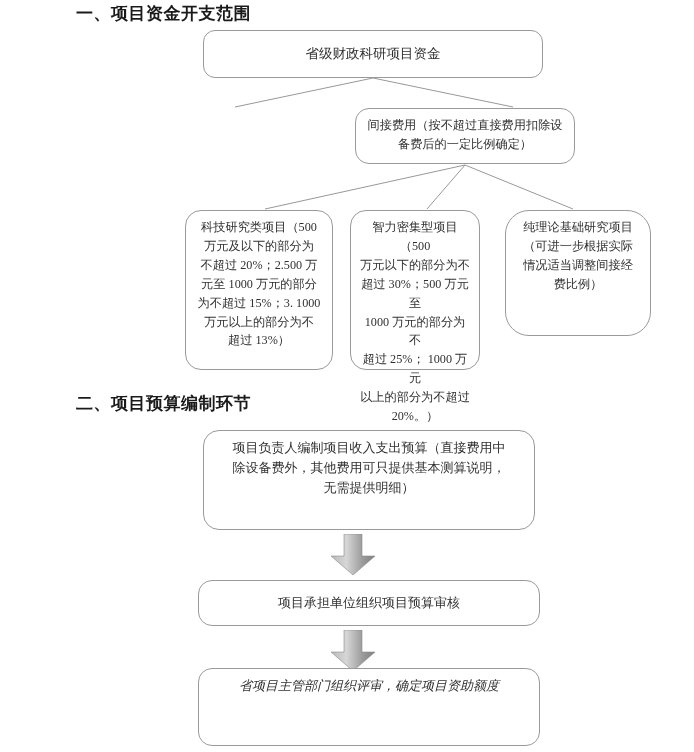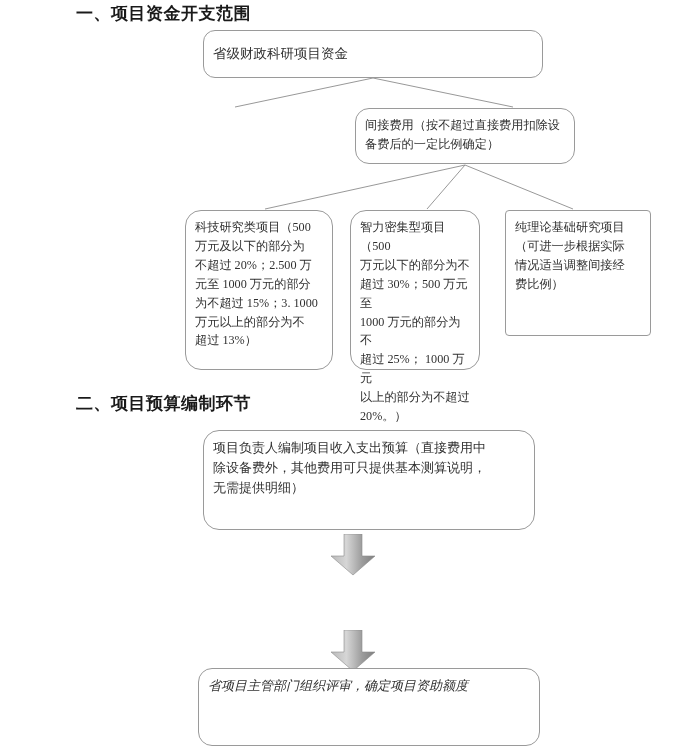--- a/index.html
+++ b/index.html
@@ -49,20 +49,21 @@
   
   .node {
     position: absolute;
     box-sizing: border-box;
     border: 1px solid #9a9a9a;
     border-radius: 14px;
     background: #ffffff;
     display: flex;
     align-items: flex-start;
     justify-content: center;
+    text-align: center;
     padding: 7px 9px 6px 9px;
     line-height: 1.55;
     color: #303030;
   }
   .node.center-v { align-items: center; }
 
   .node-text {
     display: block;
     width: 100%;
     white-space: pre-line;
@@ -88,21 +89,21 @@
     border-radius: 16px;
   }
   #node-intensive {
     left: 350px; top: 210px; width: 130px; height: 160px;
     font-size: 12.2px;
     border-radius: 16px;
   }
   #node-theory {
     left: 505px; top: 210px; width: 146px; height: 126px;
     font-size: 12.2px;
-    border-radius: 4px;
+    border-radius: 24px;
   }
 
   
   #node-step1 {
     left: 203px; top: 430px; width: 332px; height: 100px;
     font-size: 13px;
     border-radius: 16px;
   }
   #node-step2 {
     left: 198px; top: 580px; width: 342px; height: 46px;
@@ -194,20 +195,23 @@
       <linearGradient id="ag1" x1="0" y1="0" x2="1" y2="0">
         <stop offset="0%" stop-color="#b9b9b9"></stop>
         <stop offset="35%" stop-color="#d6d6d6"></stop>
         <stop offset="70%" stop-color="#9d9d9d"></stop>
         <stop offset="100%" stop-color="#7f7f7f"></stop>
       </linearGradient>
     </defs>
     <polygon points="14,0 32,0 32,22 45,22 23,41 1,22 14,22" fill="url(#ag1)" stroke="#8a8a8a" stroke-width="0.6"></polygon>
   </svg>
 
+  <div class="node center-v" id="node-step2">
+    <span class="node-text">项目承担单位组织项目预算审核</span>
+  </div>
 
   <svg class="block-arrow" id="arrow-2" viewBox="0 0 46 42">
     <defs>
       <linearGradient id="ag2" x1="0" y1="0" x2="1" y2="0">
         <stop offset="0%" stop-color="#b9b9b9"></stop>
         <stop offset="35%" stop-color="#d6d6d6"></stop>
         <stop offset="70%" stop-color="#9d9d9d"></stop>
         <stop offset="100%" stop-color="#7f7f7f"></stop>
       </linearGradient>
     </defs>

